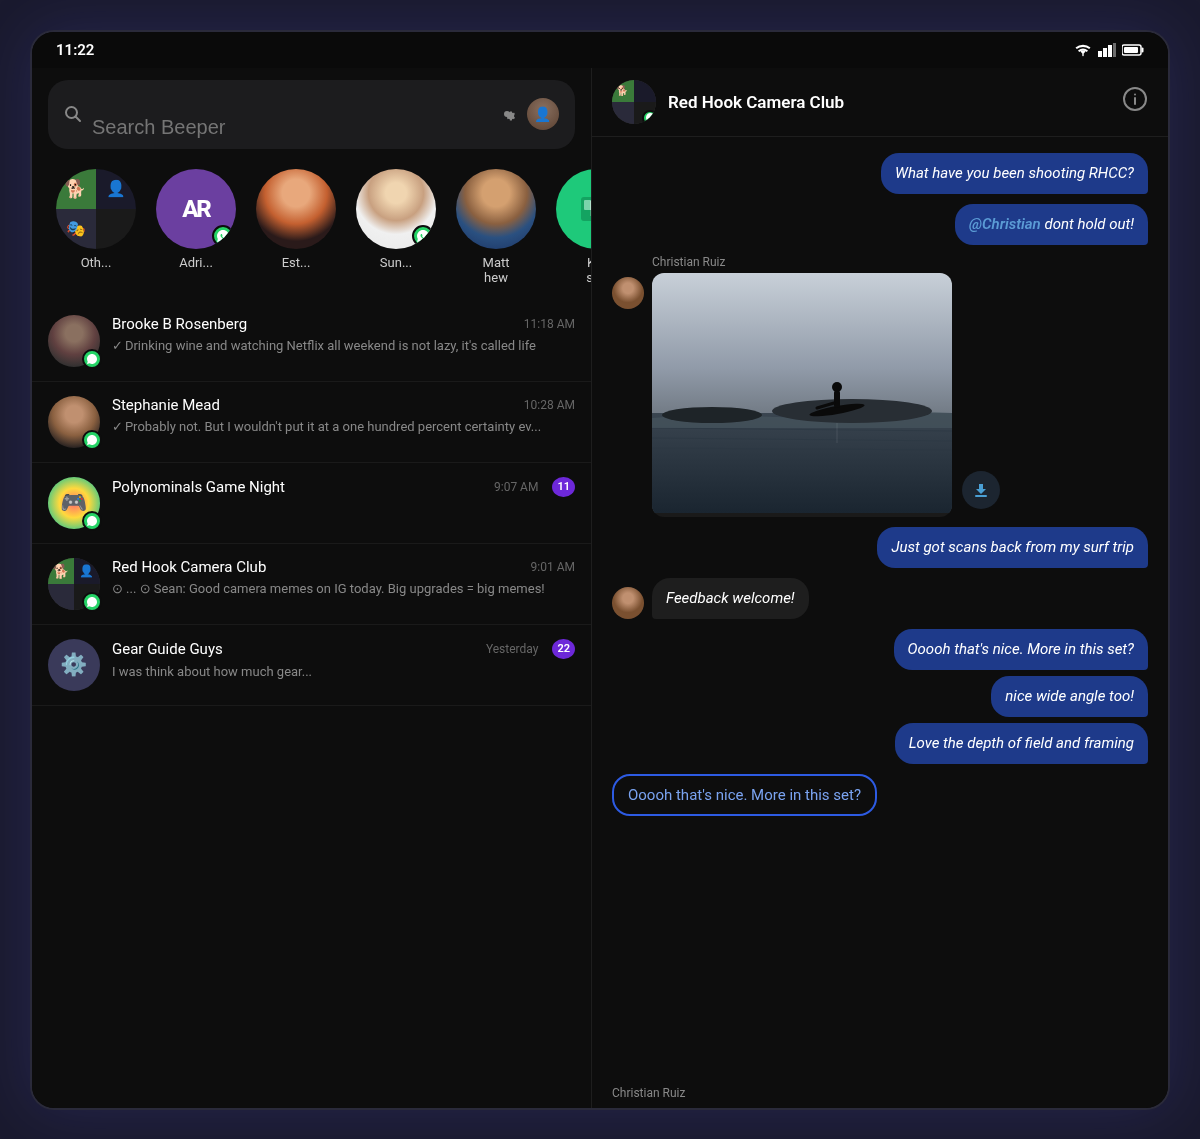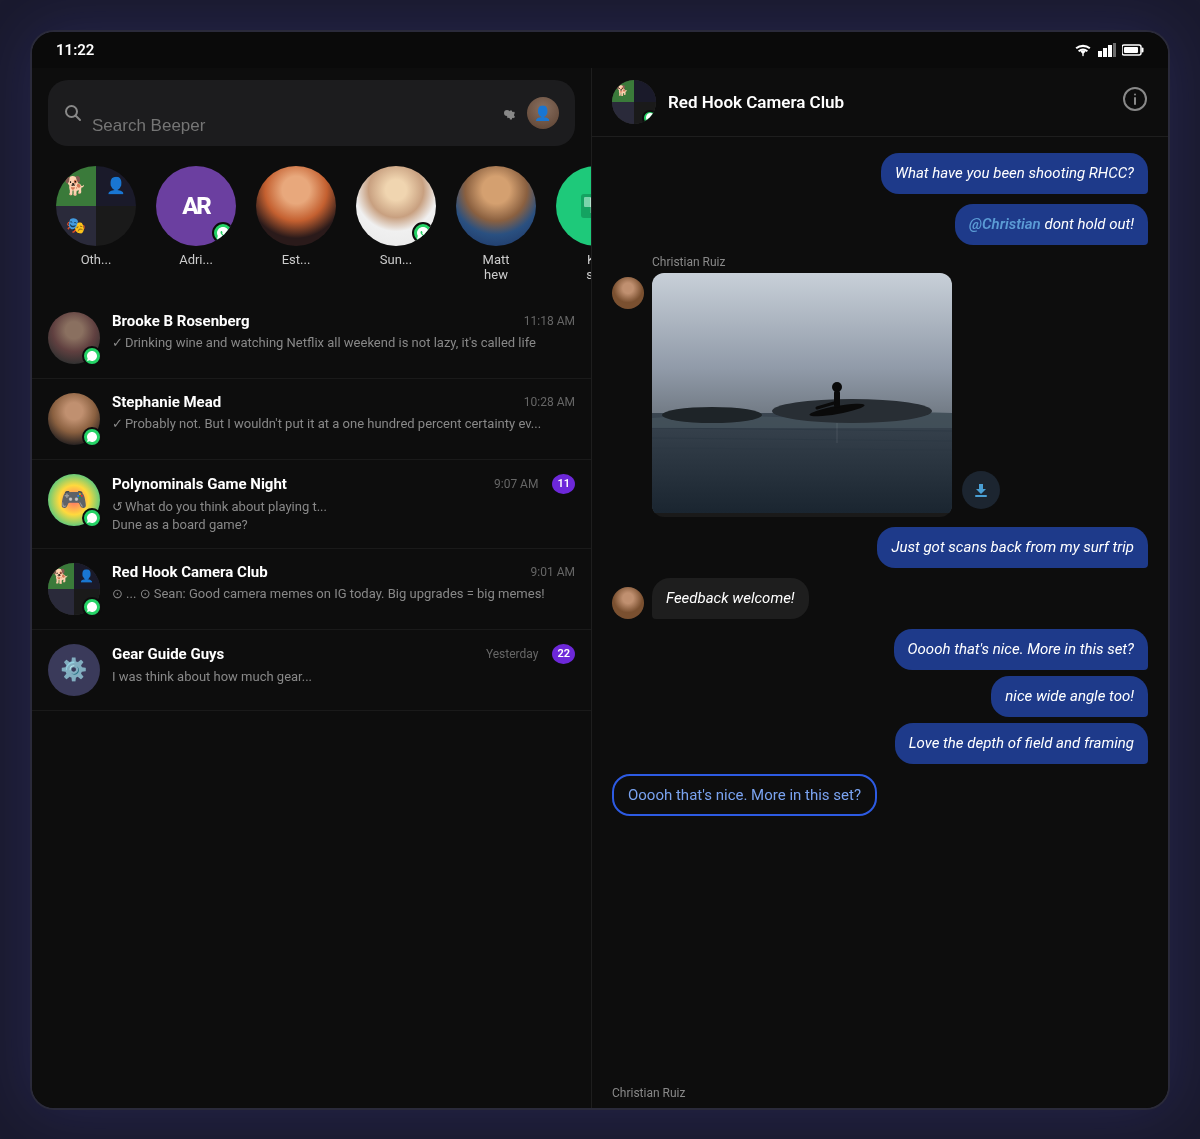--- a/index.html
+++ b/index.html
@@ -66,21 +66,21 @@
       border-radius: 20px;
       padding: 10px 16px;
       gap: 10px;
     }
     .search-bar input {
       flex: 1;
       background: transparent;
       border: none;
       outline: none;
       color: #888;
-      font-size: 17px;
+      font-size: 20px;
       margin-top: 26px;
     }
     .search-icon-wrap, .gear-icon-wrap {
       color: #888;
       display: flex;
       align-items: center;
     }
     .avatar-sm {
       width: 32px;
       height: 32px;
@@ -194,21 +194,21 @@
       border-radius: 50%;
       display: flex;
       align-items: center;
       justify-content: center;
       font-size: 11px;
       border: 2px solid #0d0d0d;
       color: #fff;
     }
     .chat-content { flex: 1; min-width: 0; }
     .chat-header { display: flex; justify-content: space-between; align-items: center; margin-bottom: 4px; }
-    .chat-name { color: #fff; font-size: 15px; font-weight: 700; }
+    .chat-name { color: #fff; font-size: 15px; font-weight: 400; }
     .chat-time { color: #666; font-size: 12px; }
     .chat-preview { color: #888; font-size: 13px; line-height: 1.4; }
     .chat-preview .check-icon { color: #888; margin-right: 2px; }
     .unread-badge {
       background: #6d28d9;
       color: #fff;
       border-radius: 50%;
       min-width: 20px;
       height: 20px;
       display: flex;
@@ -485,23 +485,20 @@
                 </svg>
             </div>
           </div>
           <div class="chat-content">
             <div class="chat-header">
               <span class="chat-name">Polynominals Game Night</span>
               <div style="display:flex; align-items:center; gap:6px;">
                 <span class="chat-time">9:07 AM</span>
                 <span class="unread-badge">11</span>
               </div>
-            </div>
-            <div class="chat-preview">
-              <span class="check-icon">↺</span>What do you think about playing  t...<br>Dune as a board game?
             </div>
           </div>
         </div>
 
         <div class="chat-item">
           <div class="chat-avatar">
             <div class="chat-avatar-inner" style="overflow:hidden; padding:0;">
               <div style="width:52px; height:52px; display:grid; grid-template-columns:1fr 1fr; grid-template-rows:1fr 1fr;">
                 <div style="background:#3a7a3a; display:flex; align-items:center; justify-content:center; font-size:14px;">🐕</div>
                 <div style="background:#1a1a2a; display:flex; align-items:center; justify-content:center; font-size:12px;">👤</div>

